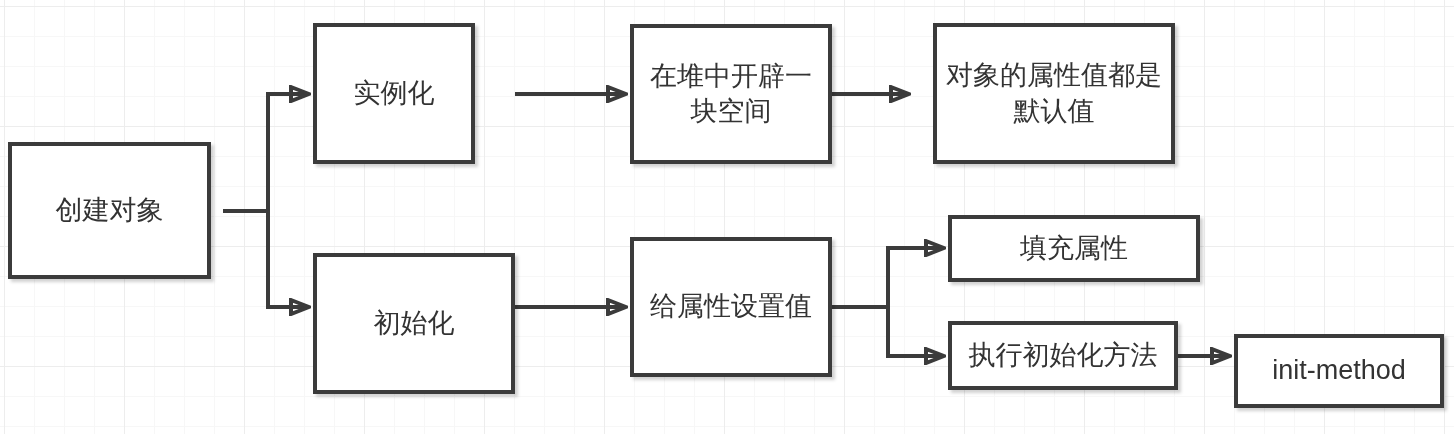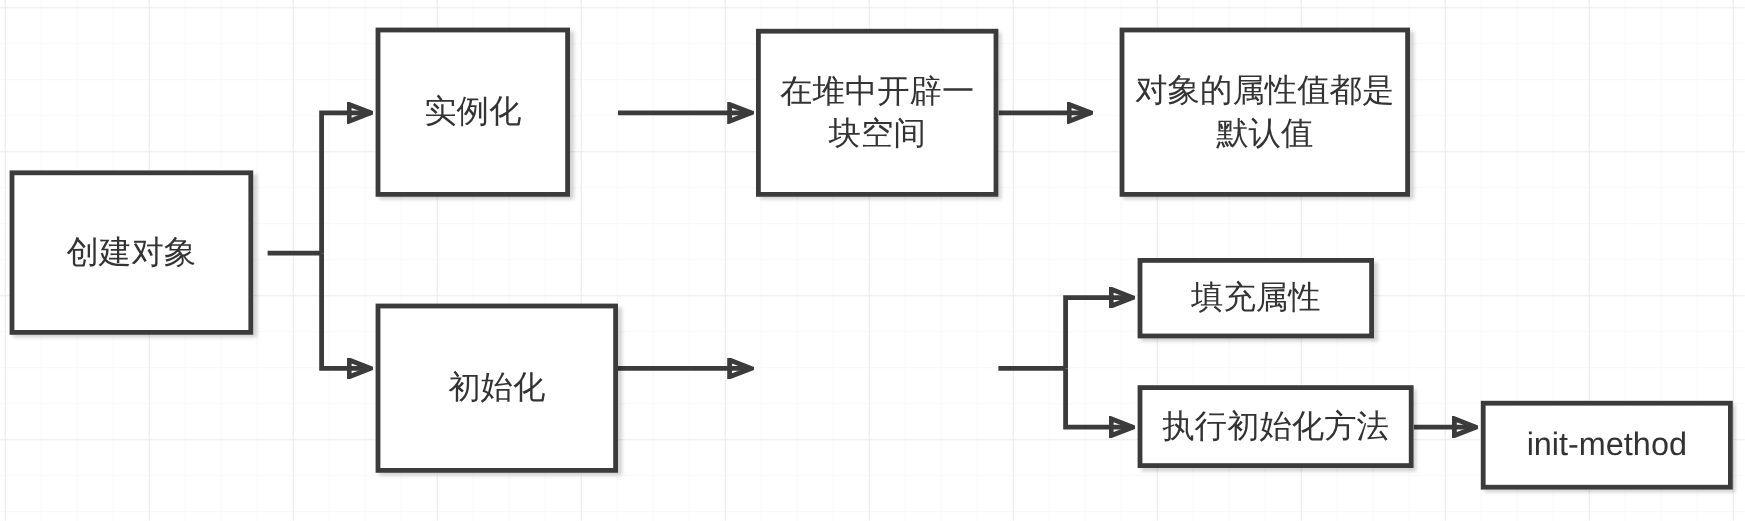--- a/index.html
+++ b/index.html
@@ -50,21 +50,21 @@
     box-shadow: 3px 3px 3px rgba(0,0,0,0.18);
   }
   .node.pad { padding: 0 4px; }
   
   #n-create      { left: 8px;   top: 142px; width: 203px; height: 137px; }
   #n-instantiate { left: 313px;  top: 23px;  width: 162px; height: 141px; }
   #n-heap        { left: 630px;  top: 24px;  width: 202px; height: 140px; }
   #n-defaults    { left: 913px;  top: 23px;  width: 242px; height: 141px; margin-left: 20px; }
   #n-initialize  { left: 313px;  top: 237px; width: 202px; height: 141px; margin-top: 16px; }
   #n-setvalues   { left: 630px;  top: 237px; width: 202px; height: 140px; }
-  #n-fillprops   { left: 948px;  top: 215px; width: 197px; height: 67px; font-family: Liberation Serif, serif;  }
+  #n-fillprops   { left: 948px;  top: 215px; width: 252px; height: 67px; font-family: Liberation Serif, serif;  }
   #n-execinit    { left: 948px;  top: 321px; width: 230px; height: 69px;  }
   #n-initmethod  { left: 1234px; top: 334px; width: 210px; height: 74px;  }
 </style>
 </head>
 <body>
 
 <div class="canvas">
 
   <svg class="edges" viewBox="0 0 1454 434" xmlns="http://www.w3.org/2000/svg">
     <defs>
@@ -97,20 +97,23 @@
   </div>
 
   <div class="node pad" id="n-defaults">
     <span>对象的属性值都是默认值</span>
   </div>
 
   <div class="node" id="n-initialize">
     <span>初始化</span>
   </div>
 
+  <div class="node" id="n-setvalues">
+    <span>给属性设置值</span>
+  </div>
 
   <div class="node" id="n-fillprops">
     <span>填充属性</span>
   </div>
 
   <div class="node" id="n-execinit">
     <span>执行初始化方法</span>
   </div>
 
   <div class="node" id="n-initmethod">

